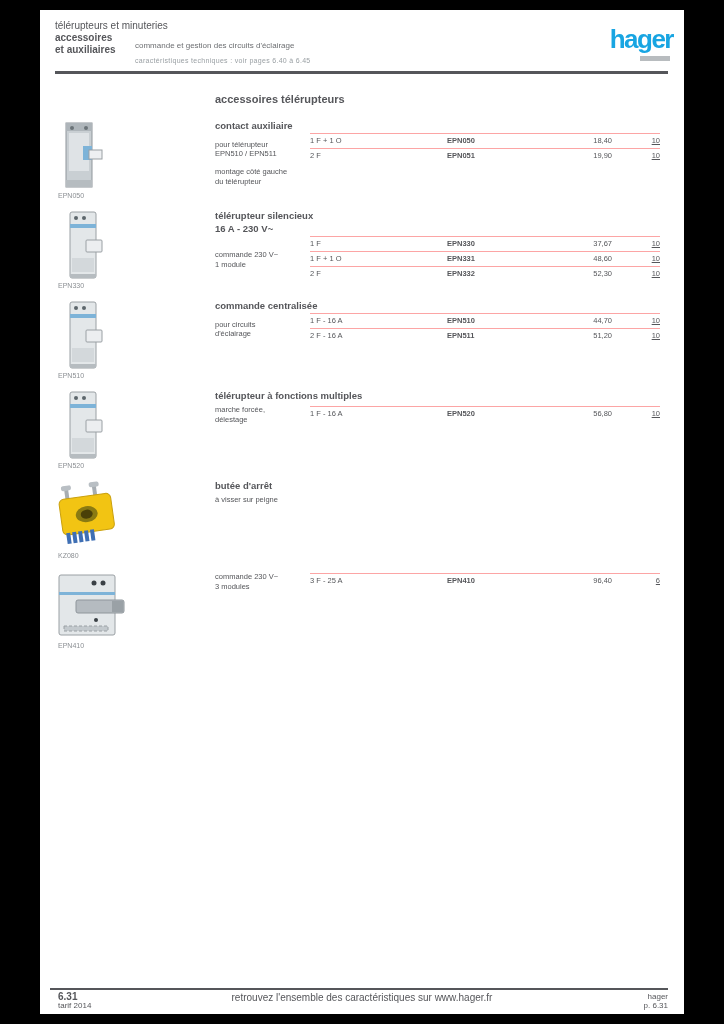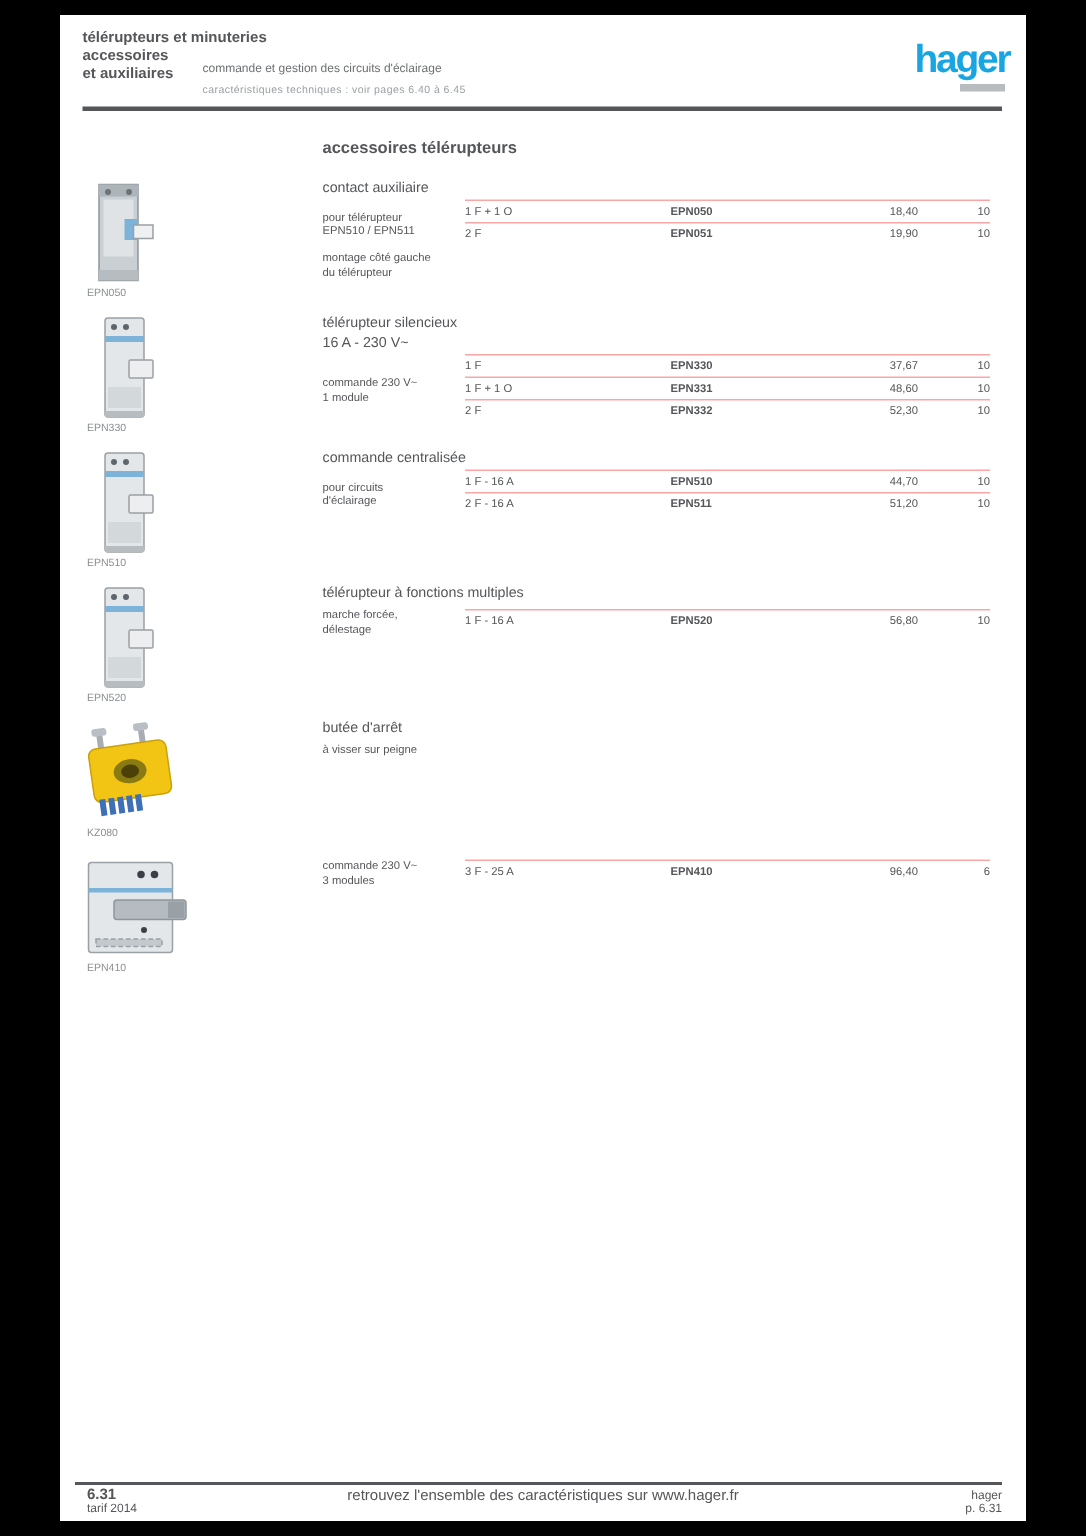--- a/index.html
+++ b/index.html
@@ -6,46 +6,46 @@
   body{
     width:724px;height:1024px;background:#000;overflow:hidden;
     font-family:"Liberation Sans", sans-serif;color:#55565a;position:relative;
   }
   .page{
     position:absolute;left:40px;top:10px;width:644px;height:1004px;
     background:#fff;
   }
   
   .title-block{position:absolute;left:15px;top:10px;}
-  .title-line1{font-size:10px;font-weight:bold;line-height:12px;white-space:nowrap;}
+  .title-line1{font-size:10px;font-weight:normal;line-height:12px;white-space:nowrap;}
   .title-line2,.title-line3{font-size:10px;font-weight:bold;line-height:12px;white-space:nowrap;}
   .subtitle1{position:absolute;left:95px;top:31px;font-size:8px;color:#6d6f72;white-space:nowrap;}
   .subtitle2{position:absolute;left:95px;top:47px;font-size:7px;color:#9aa0a4;white-space:nowrap;letter-spacing:.3px;}
   .logo{
     position:absolute;left:553px;top:14px;width:80px;text-align:right;
     font-size:26px;font-weight:bold;letter-spacing:-1.5px;color:#18a5e2;
   }
   .logo-under{position:absolute;left:600px;top:46px;width:30px;height:5px;background:#9aa0a4;opacity:.7;}
   .header-rule{position:absolute;left:15px;top:61px;width:613px;height:3px;background:#55565a;}
   
   .section-title{position:absolute;left:175px;top:83px;font-size:11px;font-weight:bold;}
   
   .row{position:absolute;left:16px;width:604px;height:88px;}
   .photo{position:absolute;left:0;top:0;margin:0;}
   .caption{position:absolute;left:2px;top:72px;font-size:7px;color:#8b8f93;white-space:nowrap;}
   .content{position:absolute;left:159px;right:0;top:0;}
-  .content h3{margin:0 0 2px 0;font-size:9.5px;font-weight:normal;line-height:11px;}
+  .content h3{margin:0 0 2px 0;font-size:9.5px;font-weight:bold;line-height:11px;}
   .cols{display:flex;align-items:center;}
   .desc{width:95px;flex:none;font-size:7.5px;line-height:9.5px;color:#55565a;padding-top:2px;}
   .tbl{flex:1;}
   .trow{display:flex;border-top:1px solid #fca5a5;font-size:7.5px;line-height:9px;padding:2px 0 3px 0;}
   .c-type{flex:1;}
   .c-ref{width:110px;font-weight:bold;}
   .c-price{width:55px;text-align:right;}
-  .c-pack{width:48px;text-align:right;}
+  .c-pack{width:48px;text-align:right;text-decoration:underline;}
   .note{margin-top:4px;width:140px;font-size:7.5px;line-height:9.5px;color:#55565a;}
   
   .footer-rule{position:absolute;left:10px;top:978px;width:618px;height:2px;background:#55565a;}
   .footer-left{position:absolute;left:18px;top:982px;font-size:8px;line-height:9px;}
   .footer-left .big{font-weight:bold;font-size:10px;}
   .footer-center{position:absolute;left:0;top:982px;width:644px;text-align:center;font-size:10px;color:#55565a;}
   .footer-right{position:absolute;right:16px;top:982px;text-align:right;font-size:8px;line-height:9px;}
   svg{display:block;}
 </style>
 </head>

